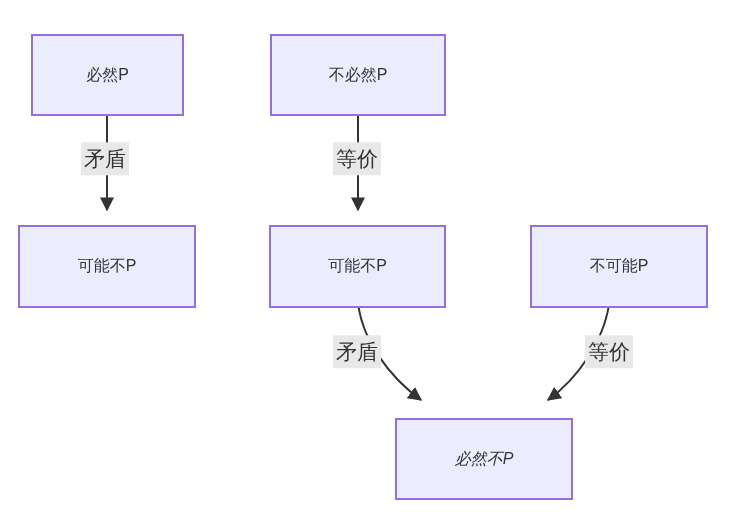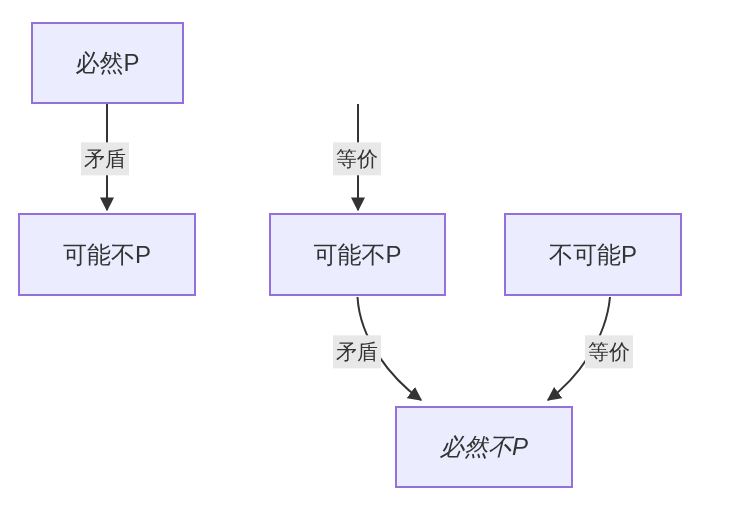--- a/index.html
+++ b/index.html
@@ -23,39 +23,40 @@
   }
   .node {
     position: absolute;
     display: flex;
     align-items: center;
     justify-content: center;
     box-sizing: border-box;
     background: var(--node-fill, #ECECFF);
     border: 2px solid var(--node-border, #9370DB);
     color: var(--text, #333333);
-    font-size: 24px;
+    font-size: 16px;
     white-space: nowrap;
+    margin-top: 12px;
   }
   .edge-label {
     position: absolute;
     transform: translate(-50%, -50%);
     background: var(--label-bg, #e8e8e8);
     color: var(--text, #333333);
     font-size: 21px;
     line-height: 1.4;
     padding: 2px 3px;
     white-space: nowrap;
   }
   
   .n1 { left: 31px;  top: 22px;  width: 153px; height: 82px; }
   .n2 { left: 270px; top: 22px;  width: 176px; height: 82px; }
   .n3 { left: 18px;  top: 213px; width: 178px; height: 83px; }
   .n4 { left: 269px; top: 213px; width: 177px; height: 83px; }
-  .n5 { left: 504px; top: 213px; width: 178px; height: 83px; }
+  .n5 { left: 530px; top: 213px; width: 178px; height: 83px; }
   .n6 { left: 395px; top: 406px; width: 178px; height: 82px; font-style: italic; }
   
   .l1 { left: 105px; top: 159px; }
   .l2 { left: 357px; top: 159px; }
   .l3 { left: 357px; top: 352px; }
   .l4 { left: 609px; top: 352px; }
 </style>
 </head>
 <body>
 
@@ -67,20 +68,21 @@
         <path d="M0,0 L10,5 L0,10 z" style="fill: var(--edge-line, #333333);"></path>
       </marker>
     </defs>
     <path class="edge-path" d="M107,104 L107,210" marker-end="url(#arrowhead)"></path>
     <path class="edge-path" d="M358,104 L358,210" marker-end="url(#arrowhead)"></path>
     <path class="edge-path" d="M357.5,297 C360,340 391,378 421,400" marker-end="url(#arrowhead)"></path>
     <path class="edge-path" d="M610,297 C606,340 577,379 548,400" marker-end="url(#arrowhead)"></path>
   </svg>
 
   <div class="node n1">必然P</div>
+  <div class="node n2">不必然P</div>
   <div class="node n3">可能不P</div>
   <div class="node n4">可能不P</div>
   <div class="node n5">不可能P</div>
   <div class="node n6">必然不P</div>
 
   <div class="edge-label l1">矛盾</div>
   <div class="edge-label l2">等价</div>
   <div class="edge-label l3">矛盾</div>
   <div class="edge-label l4">等价</div>
 

